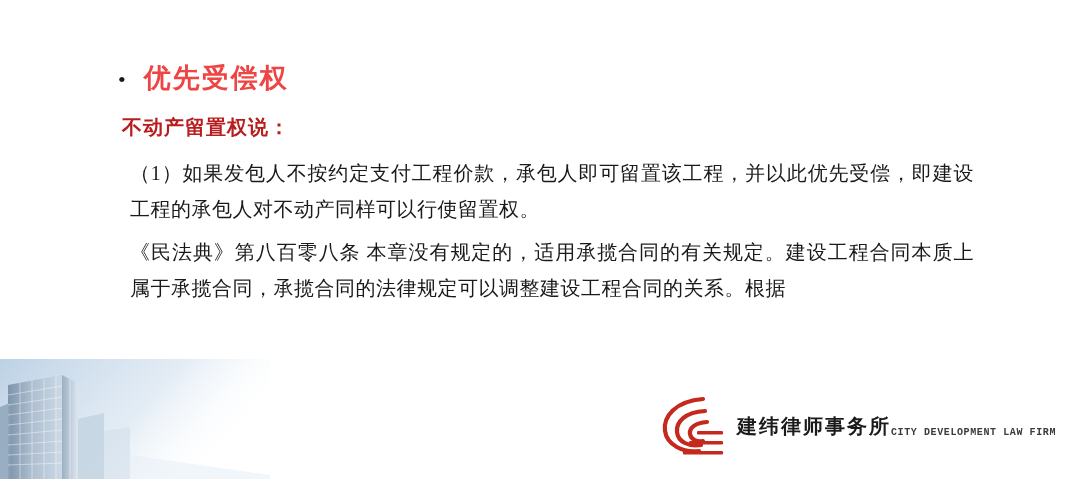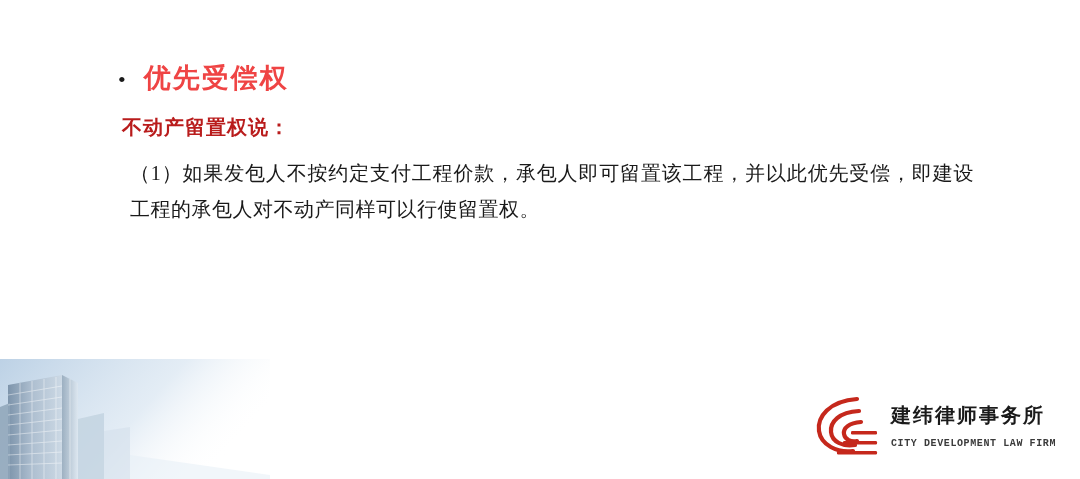--- a/index.html
+++ b/index.html
@@ -87,21 +87,21 @@
     gap: 10px;
   }
   .logo-mark {
     width: 74px;
     height: 74px;
     position: relative;
     flex: 0 0 auto;
   }
   .logo-text {
     display: flex;
-    flex-direction: column;
+    flex-direction: row;
     justify-content: center;
     line-height: 1.1;
   }
   .logo-cn {
     font-family: "Liberation Sans", "DejaVu Sans", sans-serif;
     font-size: 20px;
     font-weight: bold;
     color: #1a1a1a;
     letter-spacing: 2px;
   }
@@ -161,20 +161,21 @@
   </svg>
 
   <div class="title-row">
     <span class="bullet-dot">•</span>
     <span class="title-text">优先受偿权</span>
   </div>
 
   <div class="body-block">
     <p class="sub-head">不动产留置权说：</p>
     <p class="para">（1）如果发包人不按约定支付工程价款，承包人即可留置该工程，并以此优先受偿，即建设工程的承包人对不动产同样可以行使留置权。</p>
+    <p class="para">《民法典》第八百零八条 本章没有规定的，适用承揽合同的有关规定。建设工程合同本质上属于承揽合同，承揽合同的法律规定可以调整建设工程合同的关系。根据</p>
   </div>
 
   <div class="logo-area">
     <svg class="logo-mark" viewBox="0 0 74 74">
       <g fill="none" stroke="#c5281c" stroke-width="4.2" stroke-linecap="round">
         <path d="M50 10 C22 12, 10 28, 12 42 C14 56, 30 64, 46 62"></path>
         <path d="M52 22 C32 23, 23 33, 24 43 C25 53, 36 58, 48 56"></path>
         <path d="M54 33 C42 34, 36 39, 37 45 C38 51, 44 53, 50 52"></path>
       </g>
       <g fill="#c5281c">

